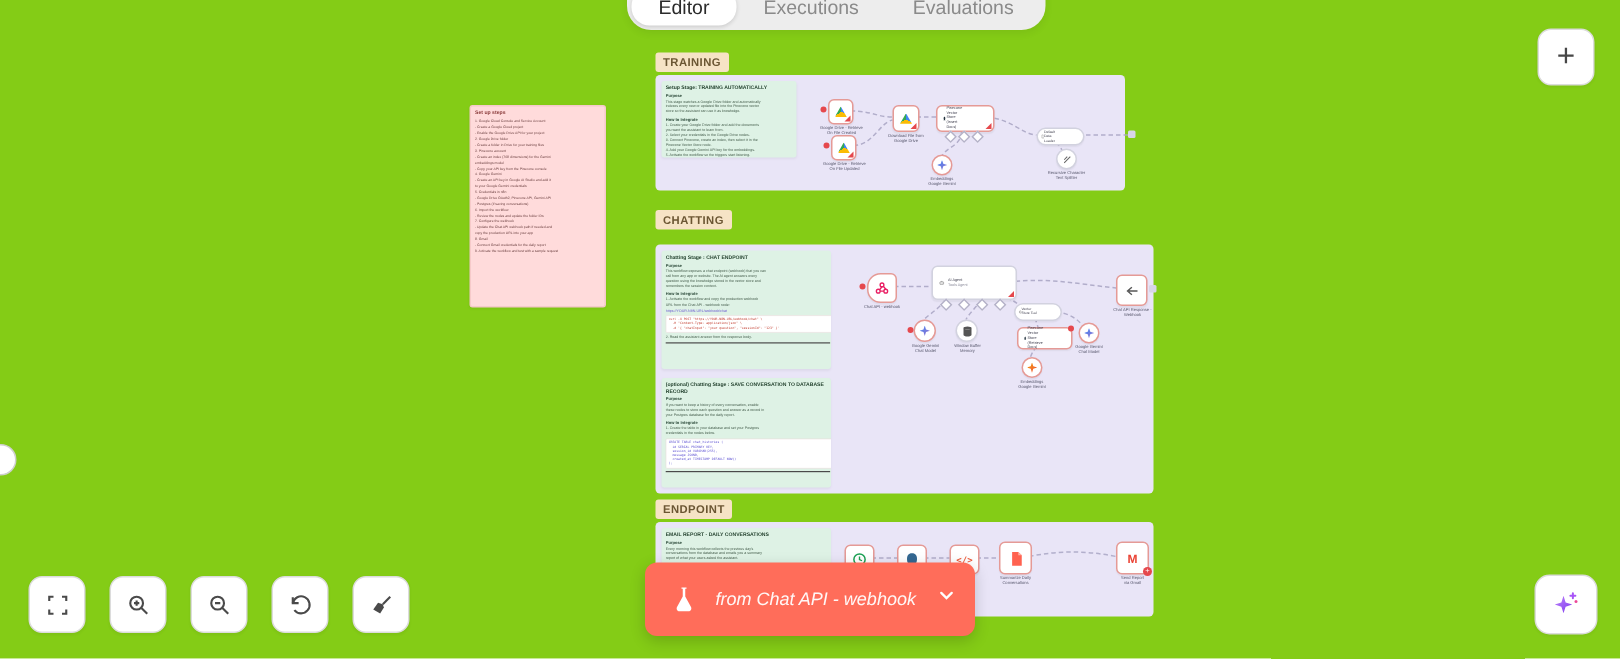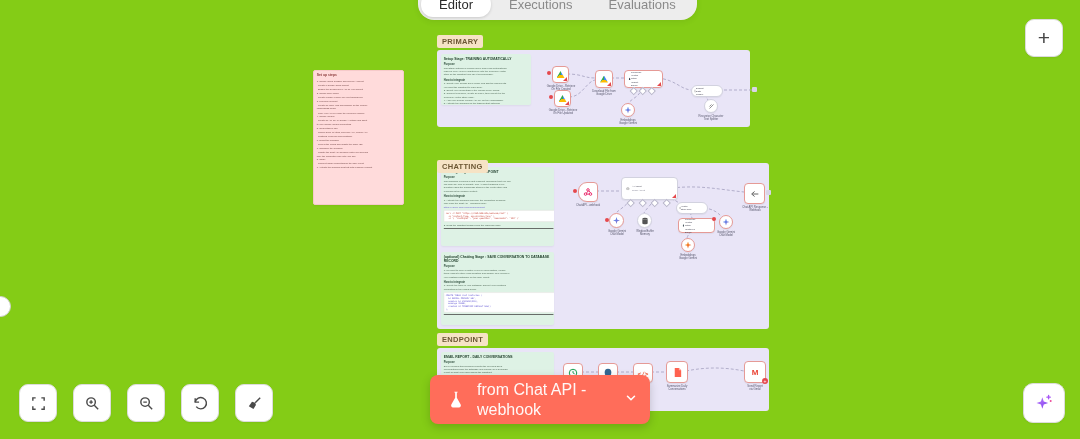--- a/index.html
+++ b/index.html
@@ -77,21 +77,21 @@
   
   .tool{width:36px;height:36px;border-radius:9px;}
   .tool svg{display:block;}
 
   
   .exec{position:absolute;left:430px;top:375px;width:220px;height:49px;background:#ff6d5a;border-radius:8px;
         display:flex;align-items:center;z-index:15;box-shadow:0 3px 10px rgba(0,0,0,.18);color:#fff;cursor:pointer;}
   .exec .flask{margin-left:16px;flex:0 0 auto;}
   .exec .txt{margin-left:11px;display:flex;flex-direction:column;align-items:flex-start;}
   .exec .t1{font-size:16px;font-weight:700;line-height:1.15;}
-  .exec .t2{font-size:16px;font-weight:400;opacity:.95;line-height:1.2;}
+  .exec .t2{font-size:12px;font-weight:400;opacity:.95;line-height:1.2;font-style:italic;}
   .exec .chev{margin-left:auto;margin-right:12px;padding-left:8px;}
 
   
   .aibtn{left:1023px;top:383px;width:40px;height:38px;border-radius:10px;}
 </style>
 </head>
 <body>
 
 <div class="stage">
 
@@ -157,21 +157,21 @@
     - Review the nodes and update the folder IDs
 7. Configure the webhook
     - Update the Chat API webhook path if needed and
       copy the production URL into your app
 8. Gmail
     - Connect Gmail credentials for the daily report
 9. Activate the workflow and test with a sample request</div>
     </div>
   </div>
 
-  <div class="seclab" style="left:437px;top:35px;">PRIMARY</div>
+  <div class="seclab" style="left:437px;top:35px;">TRAINING</div>
 
   <div class="sticky green" style="left:441px;top:54px;width:90px;height:51px;z-index:3;">
     <div class="inner" style="transform:scale(.4);width:250%;">
       <div class="nt">Setup Stage: TRAINING AUTOMATICALLY</div>
       <div class="nh">Purpose</div>
       <div class="np">This stage watches a Google Drive folder and automatically
 indexes every new or updated file into the Pinecone vector
 store so the assistant can use it as knowledge.</div>
       <div class="nh">How to integrate</div>
       <div class="np">1. Create your Google Drive folder and add the documents
@@ -234,21 +234,21 @@
 
   <div class="node nneu circ" style="left:704px;top:99px;width:12px;height:12px;">
     <svg width="7" height="7" viewBox="0 0 24 24">
         <path d="M5 19L19 5M5 12l7-7" stroke="#666" stroke-width="2.4" fill="none"></path>
       </svg>
     <div class="nlab">Recursive Character
 Text Splitter</div>
   </div>
   <div class="endsq" style="left:752px;top:87px;"></div>
 
-  <div class="seclab" style="left:437px;top:160px;">CHATTING</div>
+  <div class="seclab" style="left:437px;top:140px;">CHATTING</div>
 
   <div class="sticky green" style="left:441px;top:167px;width:113px;height:79px;">
     <div class="inner" style="transform:scale(.4);width:250%;">
       <div class="nt">Chatting Stage : CHAT ENDPOINT</div>
       <div class="nh">Purpose</div>
       <div class="np">This workflow exposes a chat endpoint (webhook) that you can
 call from any app or website. The AI agent answers every
 question using the knowledge stored in the vector store and
 remembers the session context.</div>
       <div class="nh">How to integrate</div>

